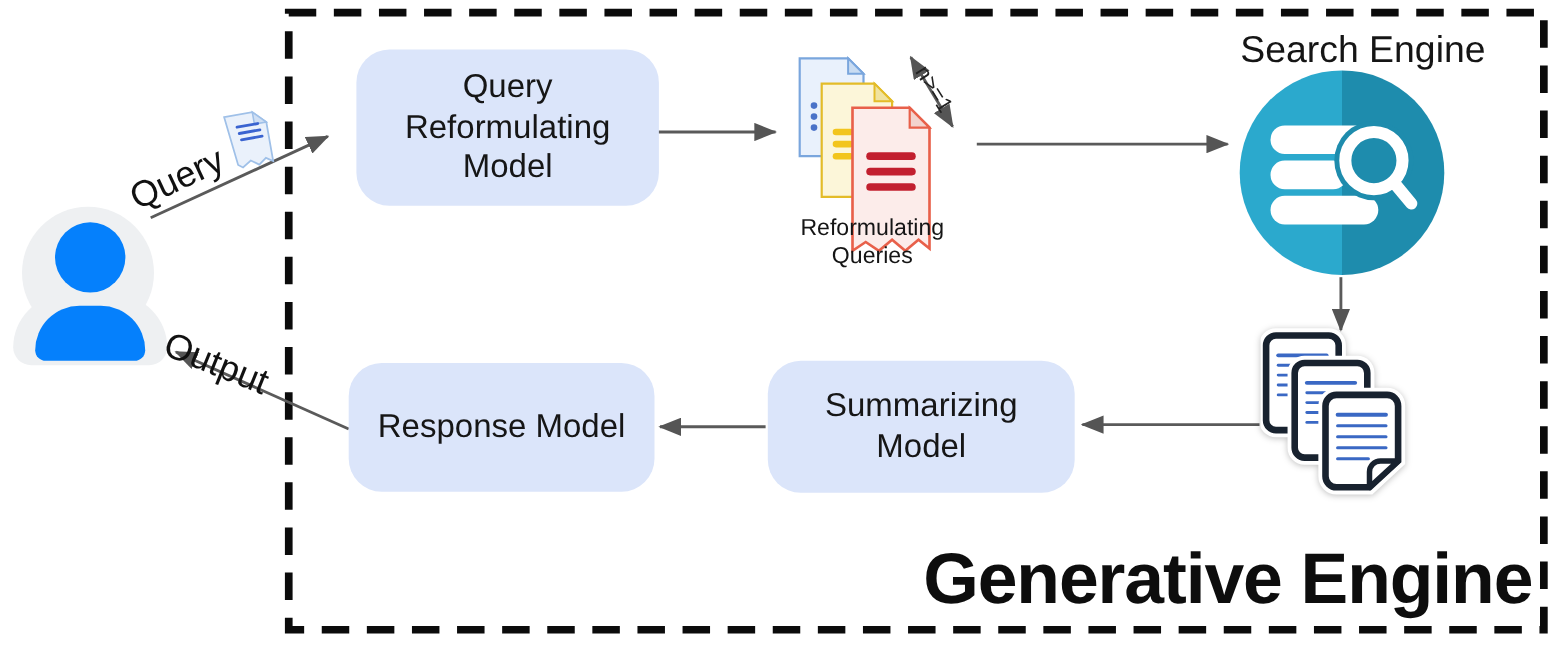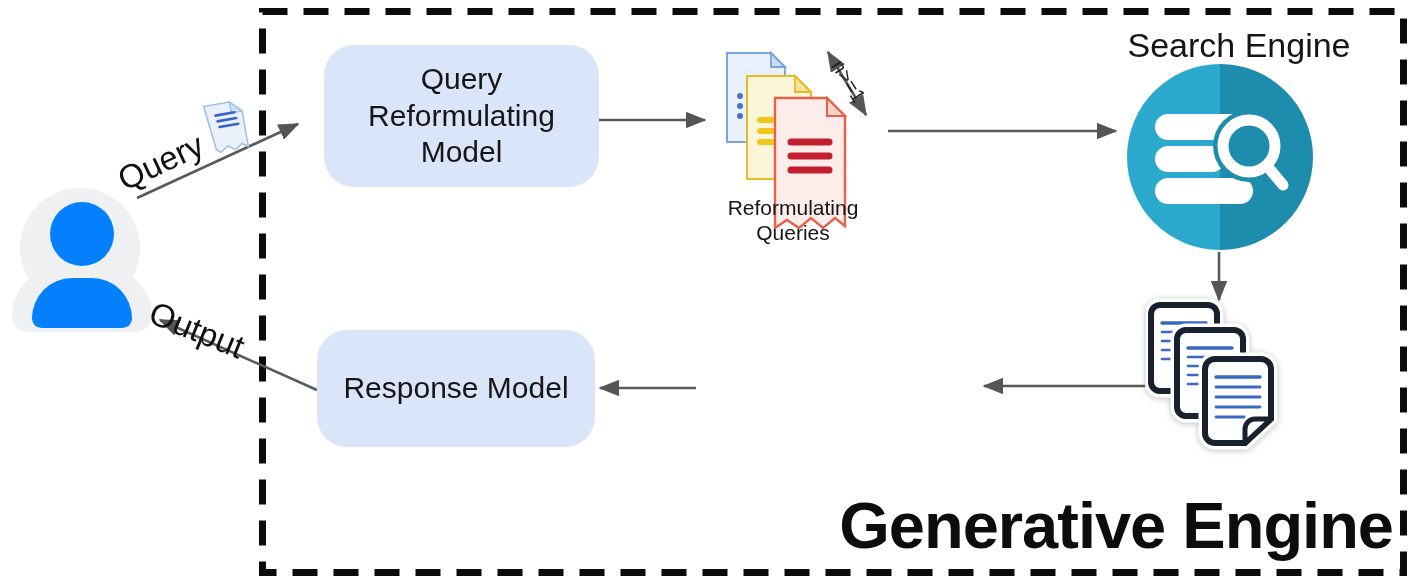--- a/index.html
+++ b/index.html
@@ -187,20 +187,23 @@
     <path d="M125,122 l-26,24 v-14 a10,10 0 0 1 10,-10 z" fill="#ffffff" stroke="#18222f" stroke-width="5" stroke-linejoin="round"></path>
     <g stroke="#3a68c4" stroke-linecap="round">
       <line x1="70" y1="80" x2="114" y2="80" stroke-width="3.5"></line>
       <line x1="70" y1="90" x2="114" y2="90" stroke-width="2.8"></line>
       <line x1="70" y1="100" x2="114" y2="100" stroke-width="2.8"></line>
       <line x1="70" y1="110" x2="114" y2="110" stroke-width="2.8"></line>
       <line x1="70" y1="120" x2="98" y2="120" stroke-width="2.8"></line>
     </g>
   </svg>
 
+  <div class="node-box box-summ">
+    <span>Summarizing Model</span>
+  </div>
 
   <div class="node-box box-resp">
     <span>Response Model</span>
   </div>
 
   <div class="engine-title">Generative Engine</div>
 
 </div>
 
 </body></html>

